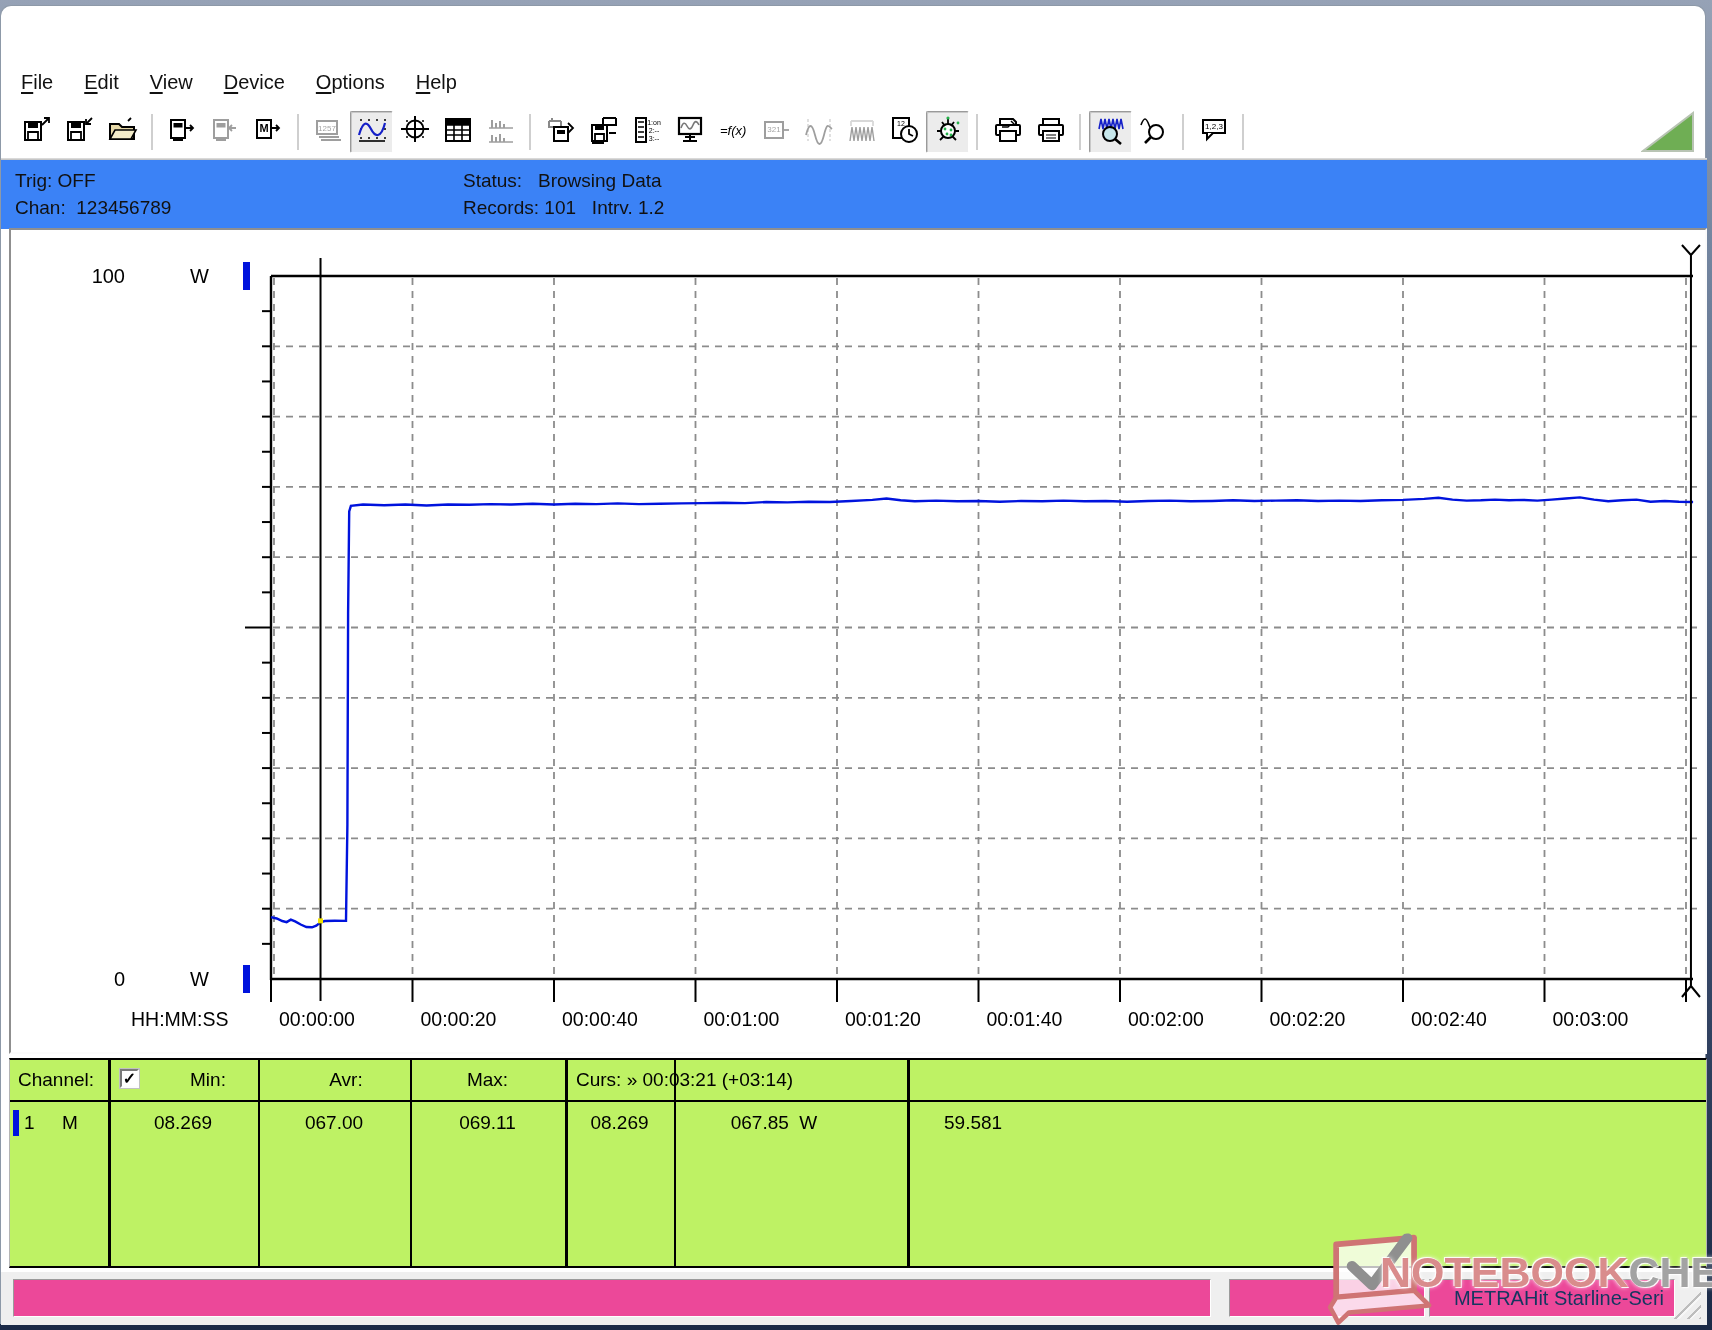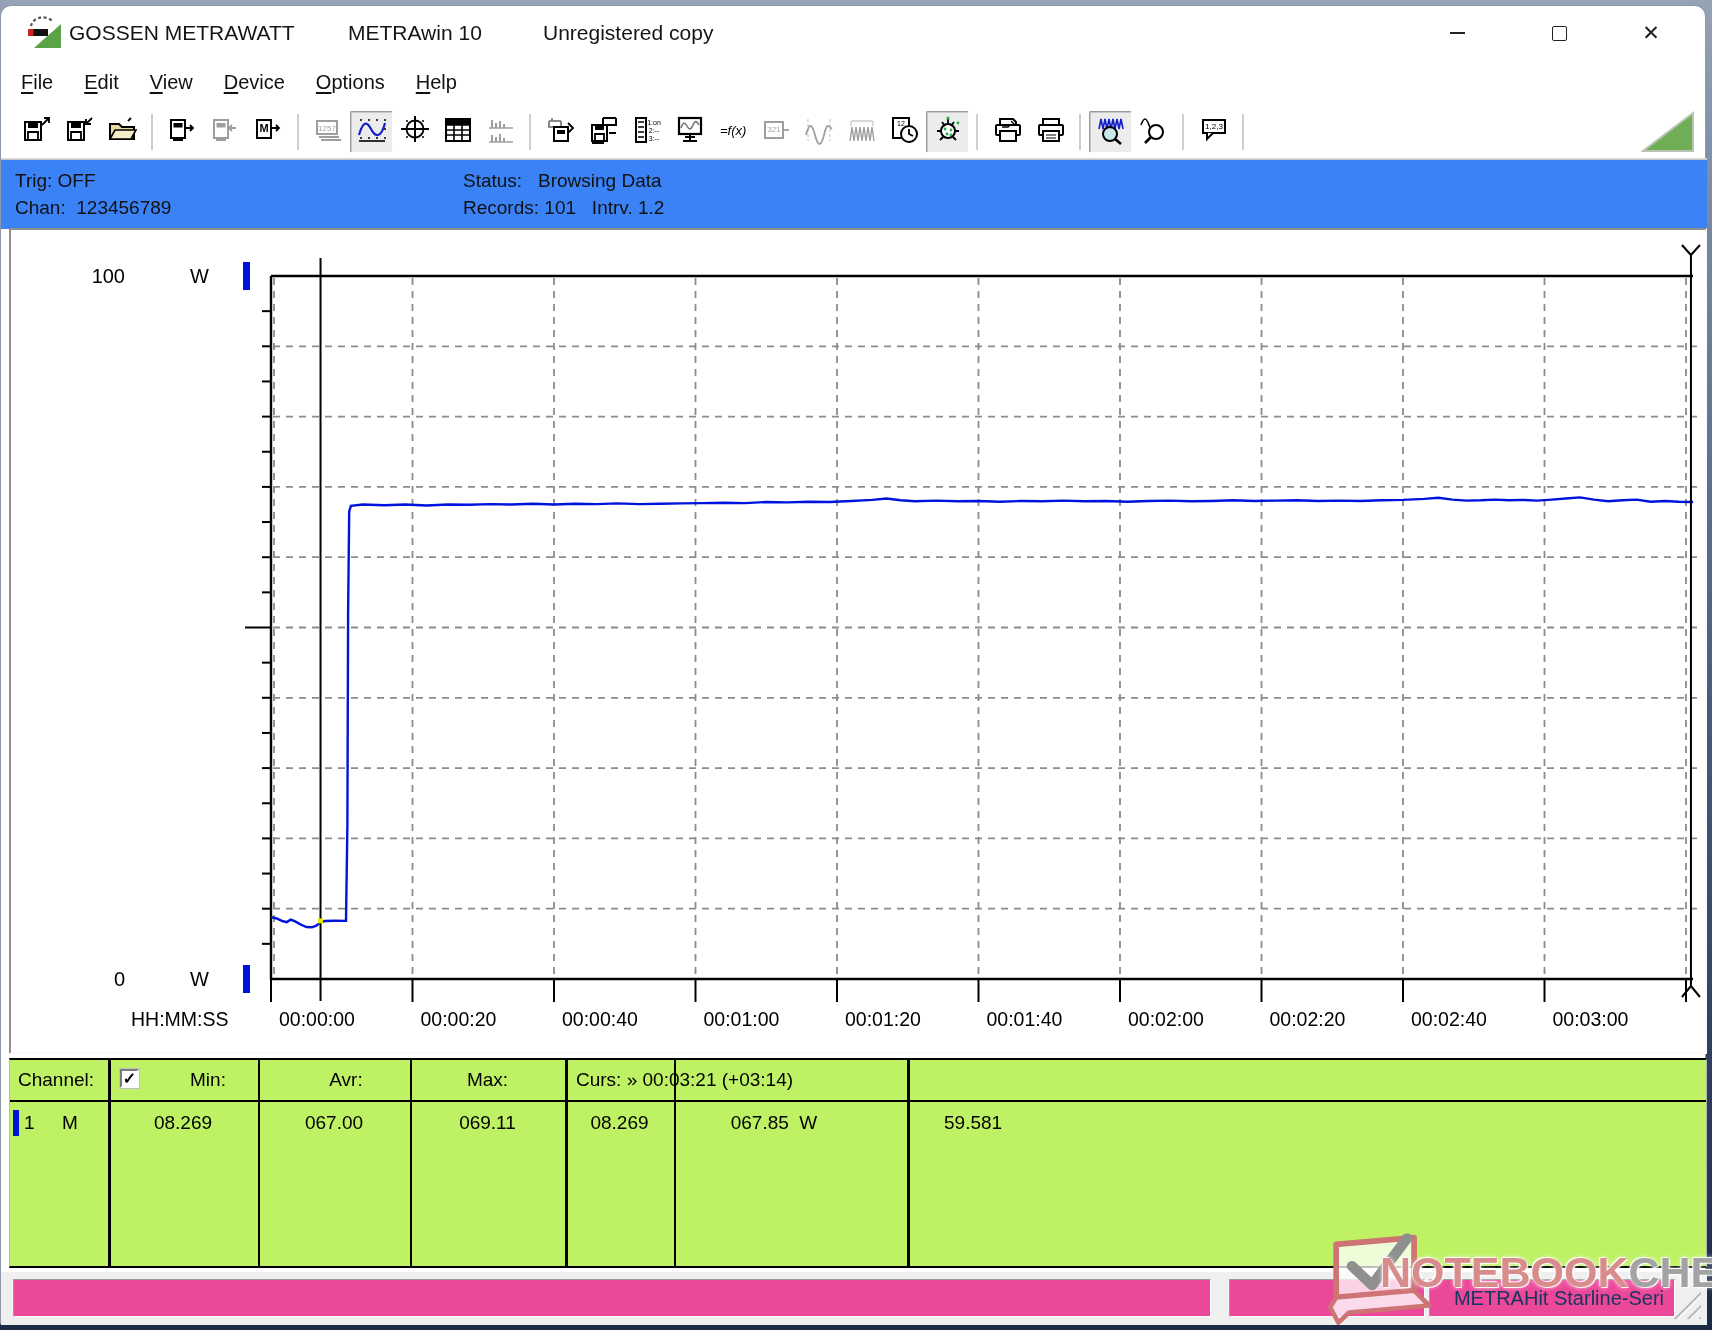--- a/index.html
+++ b/index.html
@@ -75,39 +75,20 @@
   .wm-nb{color:#d98c8c;}
   .wm-ck{color:#a3a3a3;}
   .wm-laptop{position:absolute;left:1316px;top:1236px;width:130px;height:92px;transform:rotate(-5deg);}
 </style>
 </head>
 <body>
 
 <div class="desktop">
   <div class="window">
 
-    <div class="titlebar">
-      <svg class="appicon" viewBox="0 0 36 36">
-        <rect x="0" y="0" width="36" height="36" rx="5" fill="#ffffff"></rect>
-        <polygon points="7,33 34,33 34,9" fill="#58a447"></polygon>
-        <path d="M4 11 A 12 10 0 0 1 26 7" fill="none" stroke="#555" stroke-width="2.2" stroke-dasharray="3 2.5"></path>
-        <rect x="1" y="14" width="20" height="7" fill="#111"></rect>
-        <rect x="1" y="14" width="5.5" height="7" fill="#cc2222"></rect>
-      </svg>
-      <span class="title-text t-app">GOSSEN METRAWATT</span>
-      <span class="title-text t-prod">METRAwin 10</span>
-      <span class="title-text t-unreg">Unregistered copy</span>
-      <div class="winbtn wb-min">
-          <i></i>
-        </div>
-      <div class="winbtn wb-max">
-          <i></i>
-        </div>
-      <div class="winbtn wb-close">✕</div>
-    </div>
 
     <div class="menubar" id="menubar">
         <div class="menu-item"><u>F</u>ile</div>
         <div class="menu-item"><u>E</u>dit</div>
         <div class="menu-item"><u>V</u>iew</div>
         <div class="menu-item"><u>D</u>evice</div>
         <div class="menu-item"><u>O</u>ptions</div>
         <div class="menu-item"><u>H</u>elp</div>
       </div>
 

